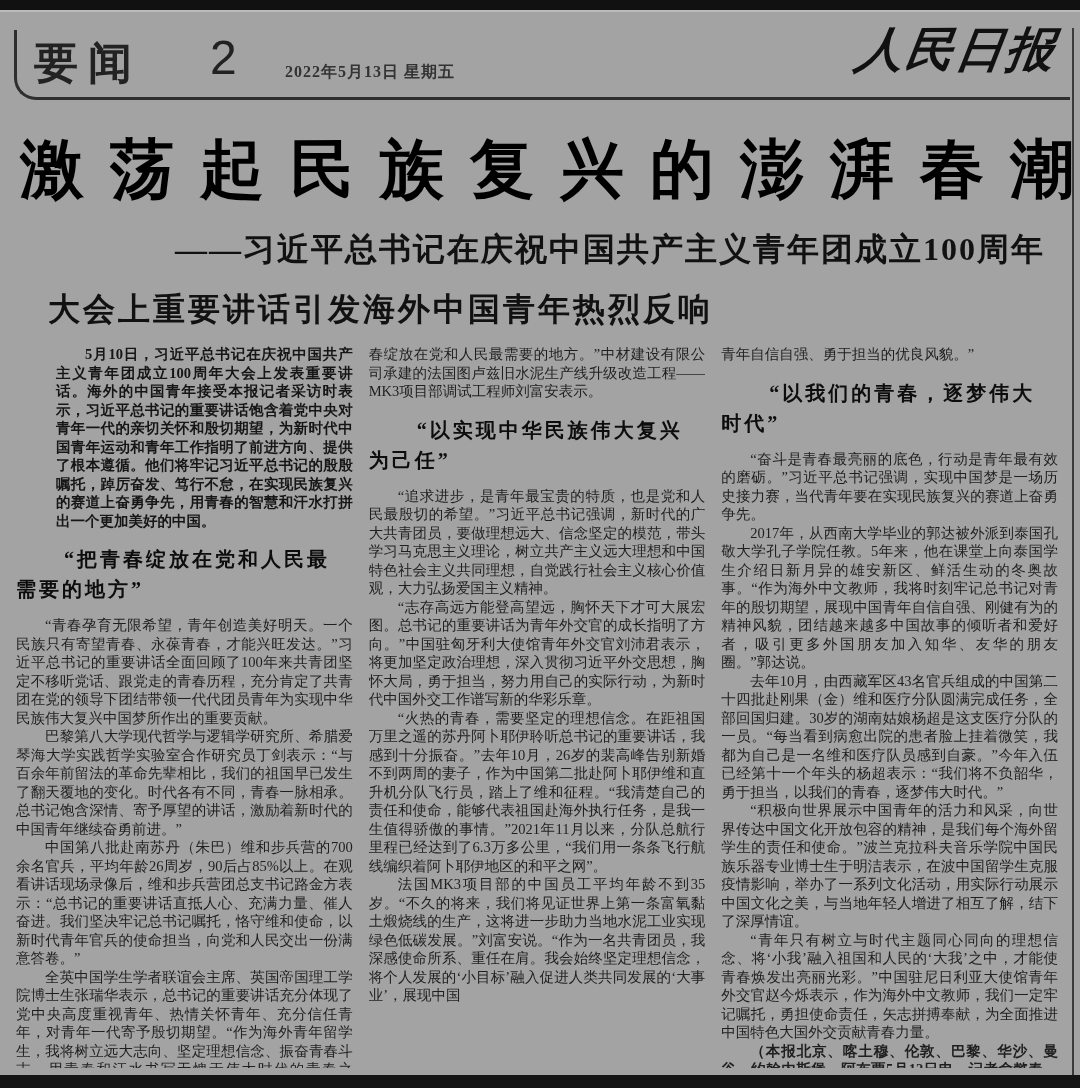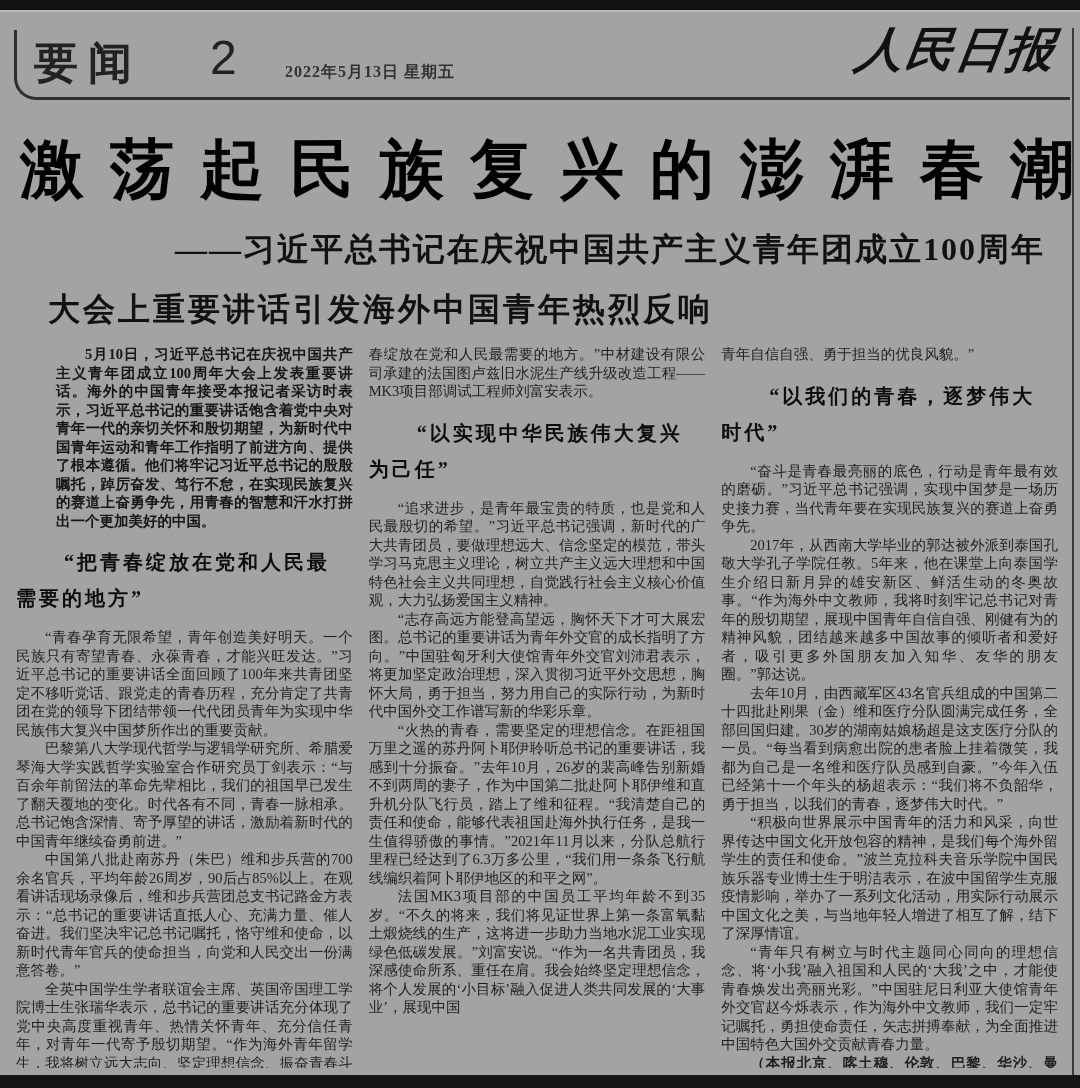--- a/index.html
+++ b/index.html
@@ -117,21 +117,21 @@
   }
   .block.para { text-indent: 2em; }
   .block.cont { text-indent: 0; }
   .block.byline {
     font-weight: 700;
     text-indent: 2em;
   }
   .block.subhead {
     font-size: 20px;
     font-weight: 800;
-    line-height: 36px;
+    line-height: 30px;
     letter-spacing: 3px;
     text-indent: 2.4em;
     text-align: left;
     margin: 14px 0 12px 0;
     color: #0d0d0d;
   }
 </style>
 </head>
 <body>
 

